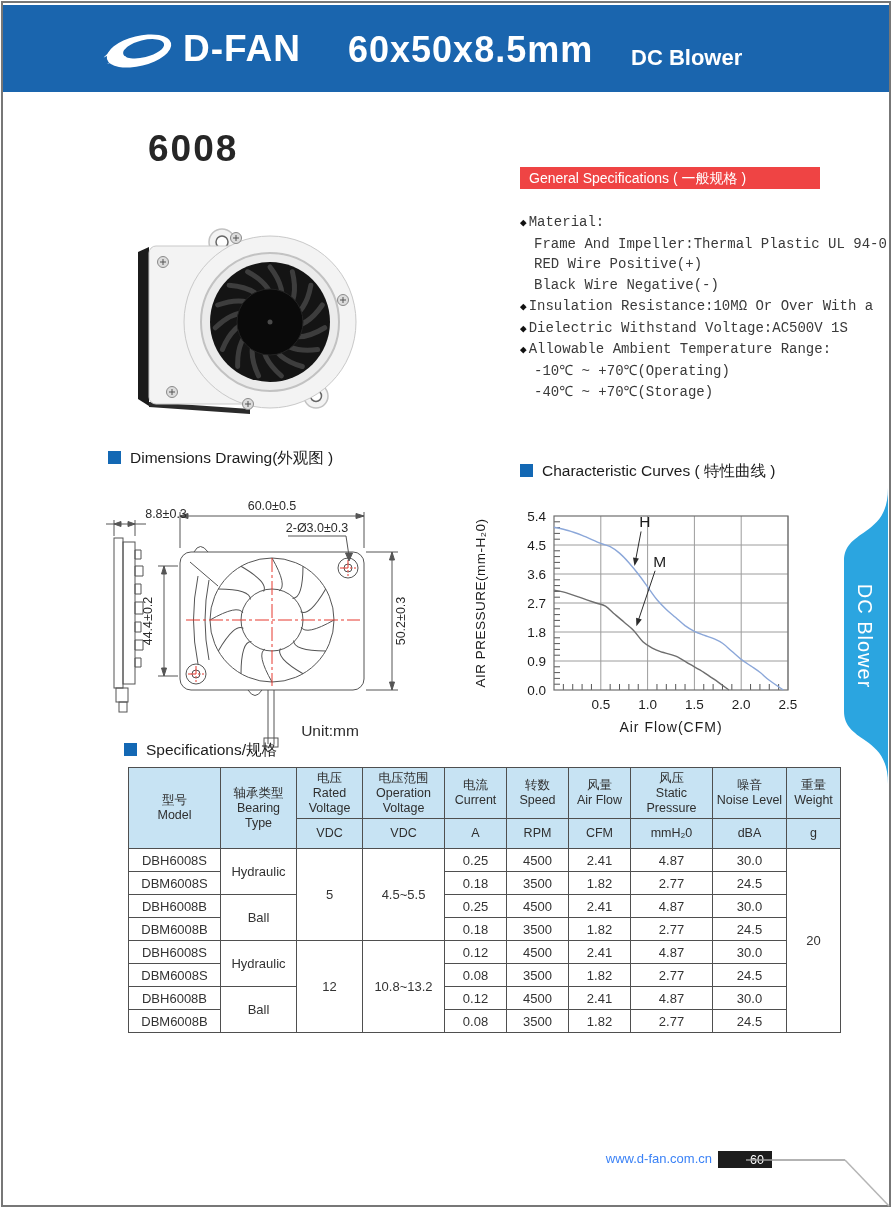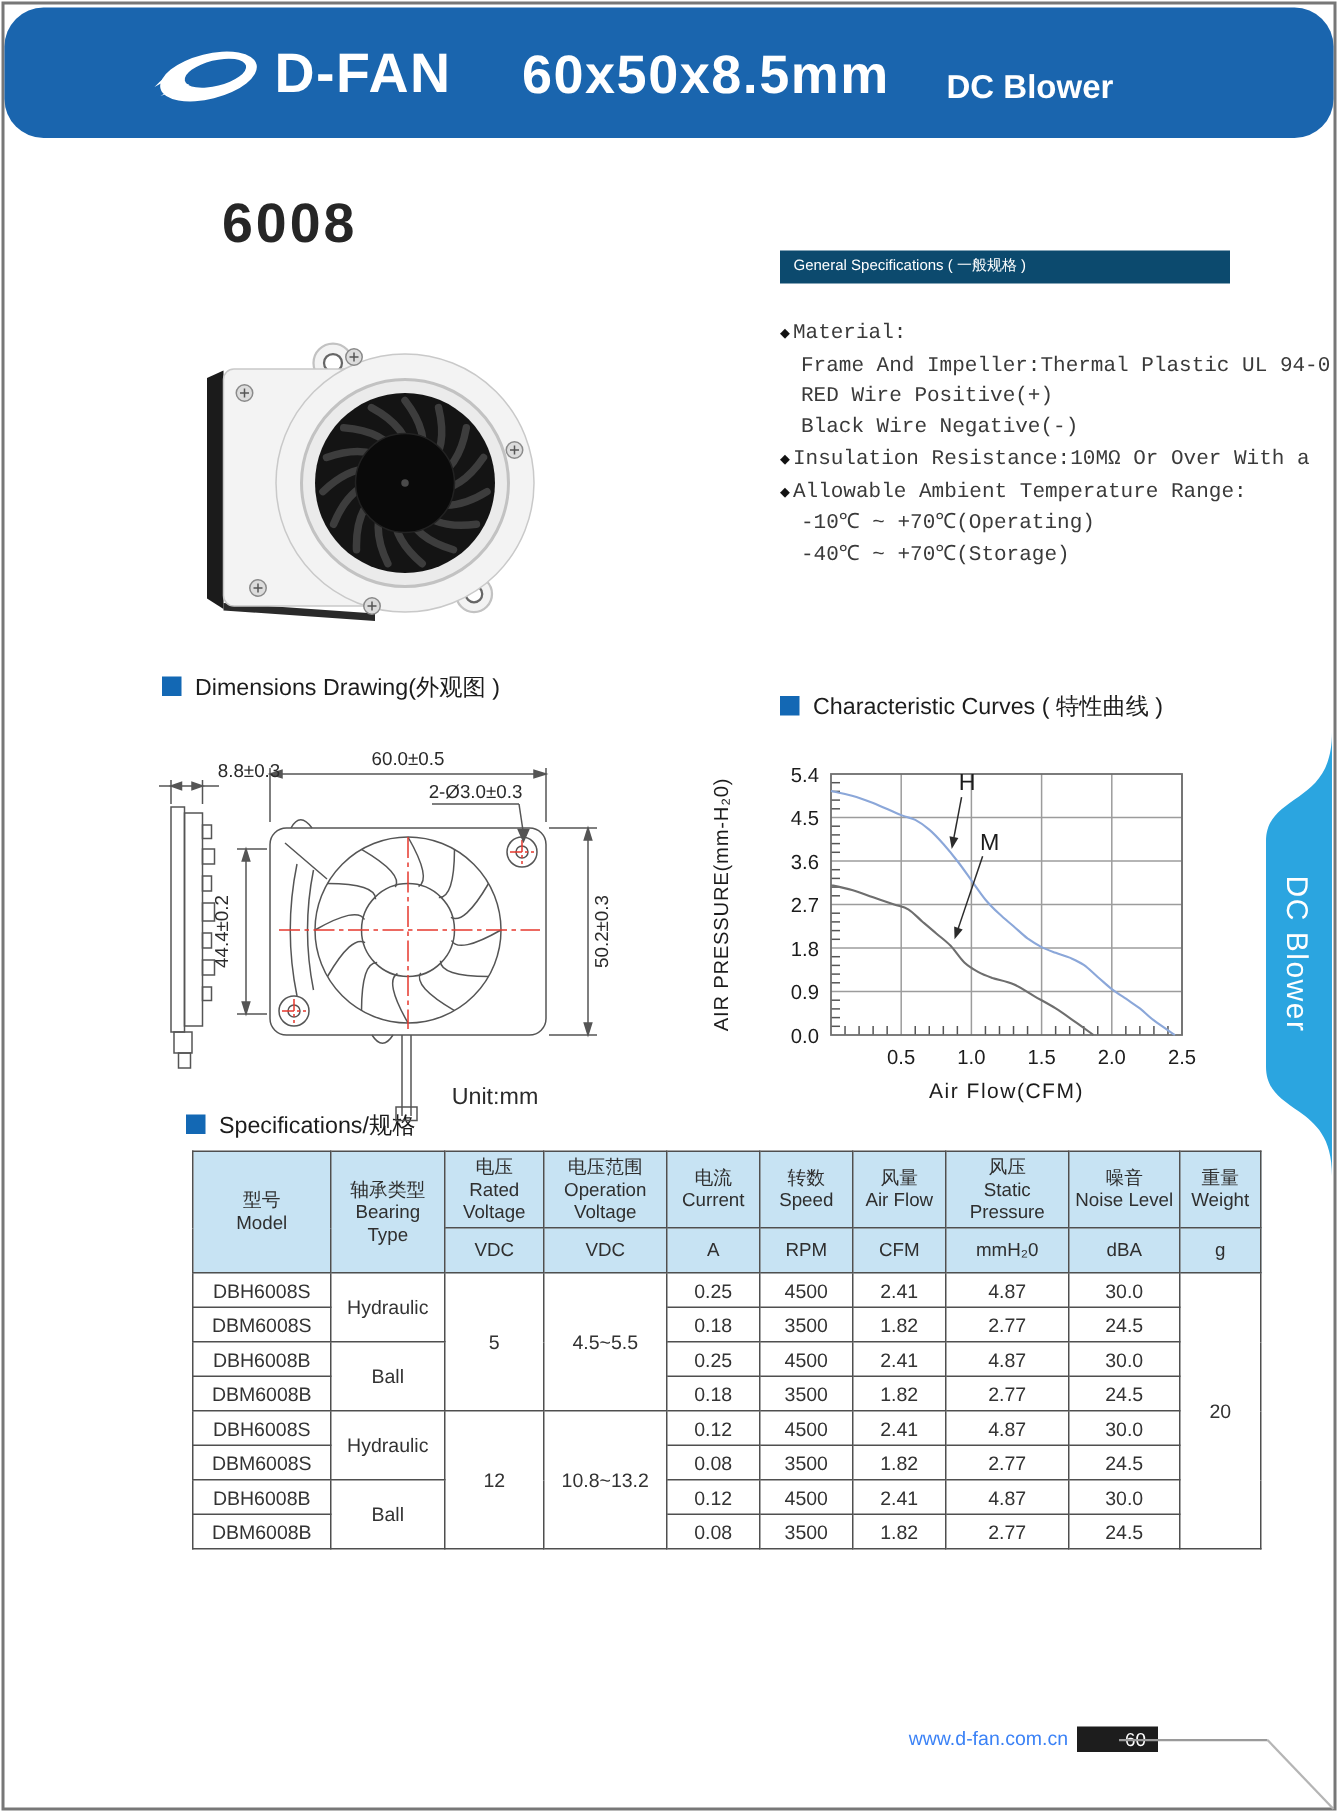--- a/index.html
+++ b/index.html
@@ -1,29 +1,29 @@
 <!DOCTYPE html>
 <html><head>
 <meta charset="utf-8">
 <style>
   html,body{margin:0;padding:0;background:#ffffff;}
   .page{position:relative;width:892px;height:1208px;background:#ffffff;overflow:hidden;
         font-family:"Liberation Sans","DejaVu Sans",sans-serif;color:#2a2a2a;}
   .page-frame{position:absolute;left:1px;top:1px;right:1px;bottom:1px;border:2px solid #777;pointer-events:none;}
   
-  .banner{position:absolute;left:3px;right:3px;top:5px;height:87px;background:#1a65ae;border-radius:26px;}
+  .banner{position:absolute;left:3px;right:3px;top:5px;height:87px;background:#1a65ae;}
   .brand-text{position:absolute;left:180px;top:23px;font-size:37px;font-weight:bold;color:#fff;letter-spacing:1px;}
   .size-title{position:absolute;left:345px;top:24px;font-size:36px;font-weight:600;color:#fff;letter-spacing:1px;}
   .product-type{position:absolute;left:628px;top:40px;font-size:22px;font-weight:600;color:#fff;}
   .logo-svg{position:absolute;left:96px;top:22px;}
   
   .model-number{position:absolute;left:148px;top:128px;font-size:37px;font-weight:700;color:#262626;letter-spacing:2px;}
   
-  .gs-bar{position:absolute;left:520px;top:167px;width:300px;height:22px;background:#0c4a6e;color:#fff;
-          font-size:10px;line-height:22px;padding-left:9px;box-sizing:border-box;}
+  .gs-bar{position:absolute;left:520px;top:167px;width:300px;height:22px;background:#ef4444;color:#fff;
+          font-size:14px;line-height:22px;padding-left:9px;box-sizing:border-box;}
   .gs-list{position:absolute;left:520px;top:212px;width:330px;font-size:14px;color:#3a3a3a;font-family:Liberation Mono, monospace;}
   .gs-line{line-height:20.7px;white-space:nowrap;}
   .gs-line .dia{font-size:11px;margin-right:2px;color:#111;}
   .gs-line.cont{padding-left:14px;}
   
   .sec-title{position:absolute;font-size:15.5px;color:#1c1c1c;white-space:nowrap;}
   .sec-title .sq{display:inline-block;width:13px;height:13px;background:#1368b4;margin-right:9px;position:relative;top:1px;}
   
   .side-tab{position:absolute;left:842px;top:488px;}
   
@@ -118,20 +118,21 @@
     </g>
   </svg>
 
   <div class="gs-bar">General Specifications ( 一般规格 )</div>
   <div class="gs-list">
       <div class="gs-line"><span class="dia">◆</span>Material:</div>
       <div class="gs-line cont">Frame And Impeller:Thermal Plastic UL 94-0</div>
       <div class="gs-line cont">RED Wire Positive(+)</div>
       <div class="gs-line cont">Black Wire Negative(-)</div>
       <div class="gs-line"><span class="dia">◆</span>Insulation Resistance:10MΩ Or Over With a</div>
+      <div class="gs-line"><span class="dia">◆</span>Dielectric Withstand Voltage:AC500V 1S</div>
       <div class="gs-line"><span class="dia">◆</span>Allowable Ambient Temperature Range:</div>
       <div class="gs-line cont">-10℃ ~ +70℃(Operating)</div>
       <div class="gs-line cont">-40℃ ~ +70℃(Storage)</div>
     </div>
 
   <div class="sec-title" style="left:108px;top:448px;">
     <span class="sq"></span><span>Dimensions Drawing(外观图 )</span>
   </div>
   <div class="sec-title" style="left:520px;top:461px;">
     <span class="sq"></span><span>Characteristic Curves ( 特性曲线 )</span>

